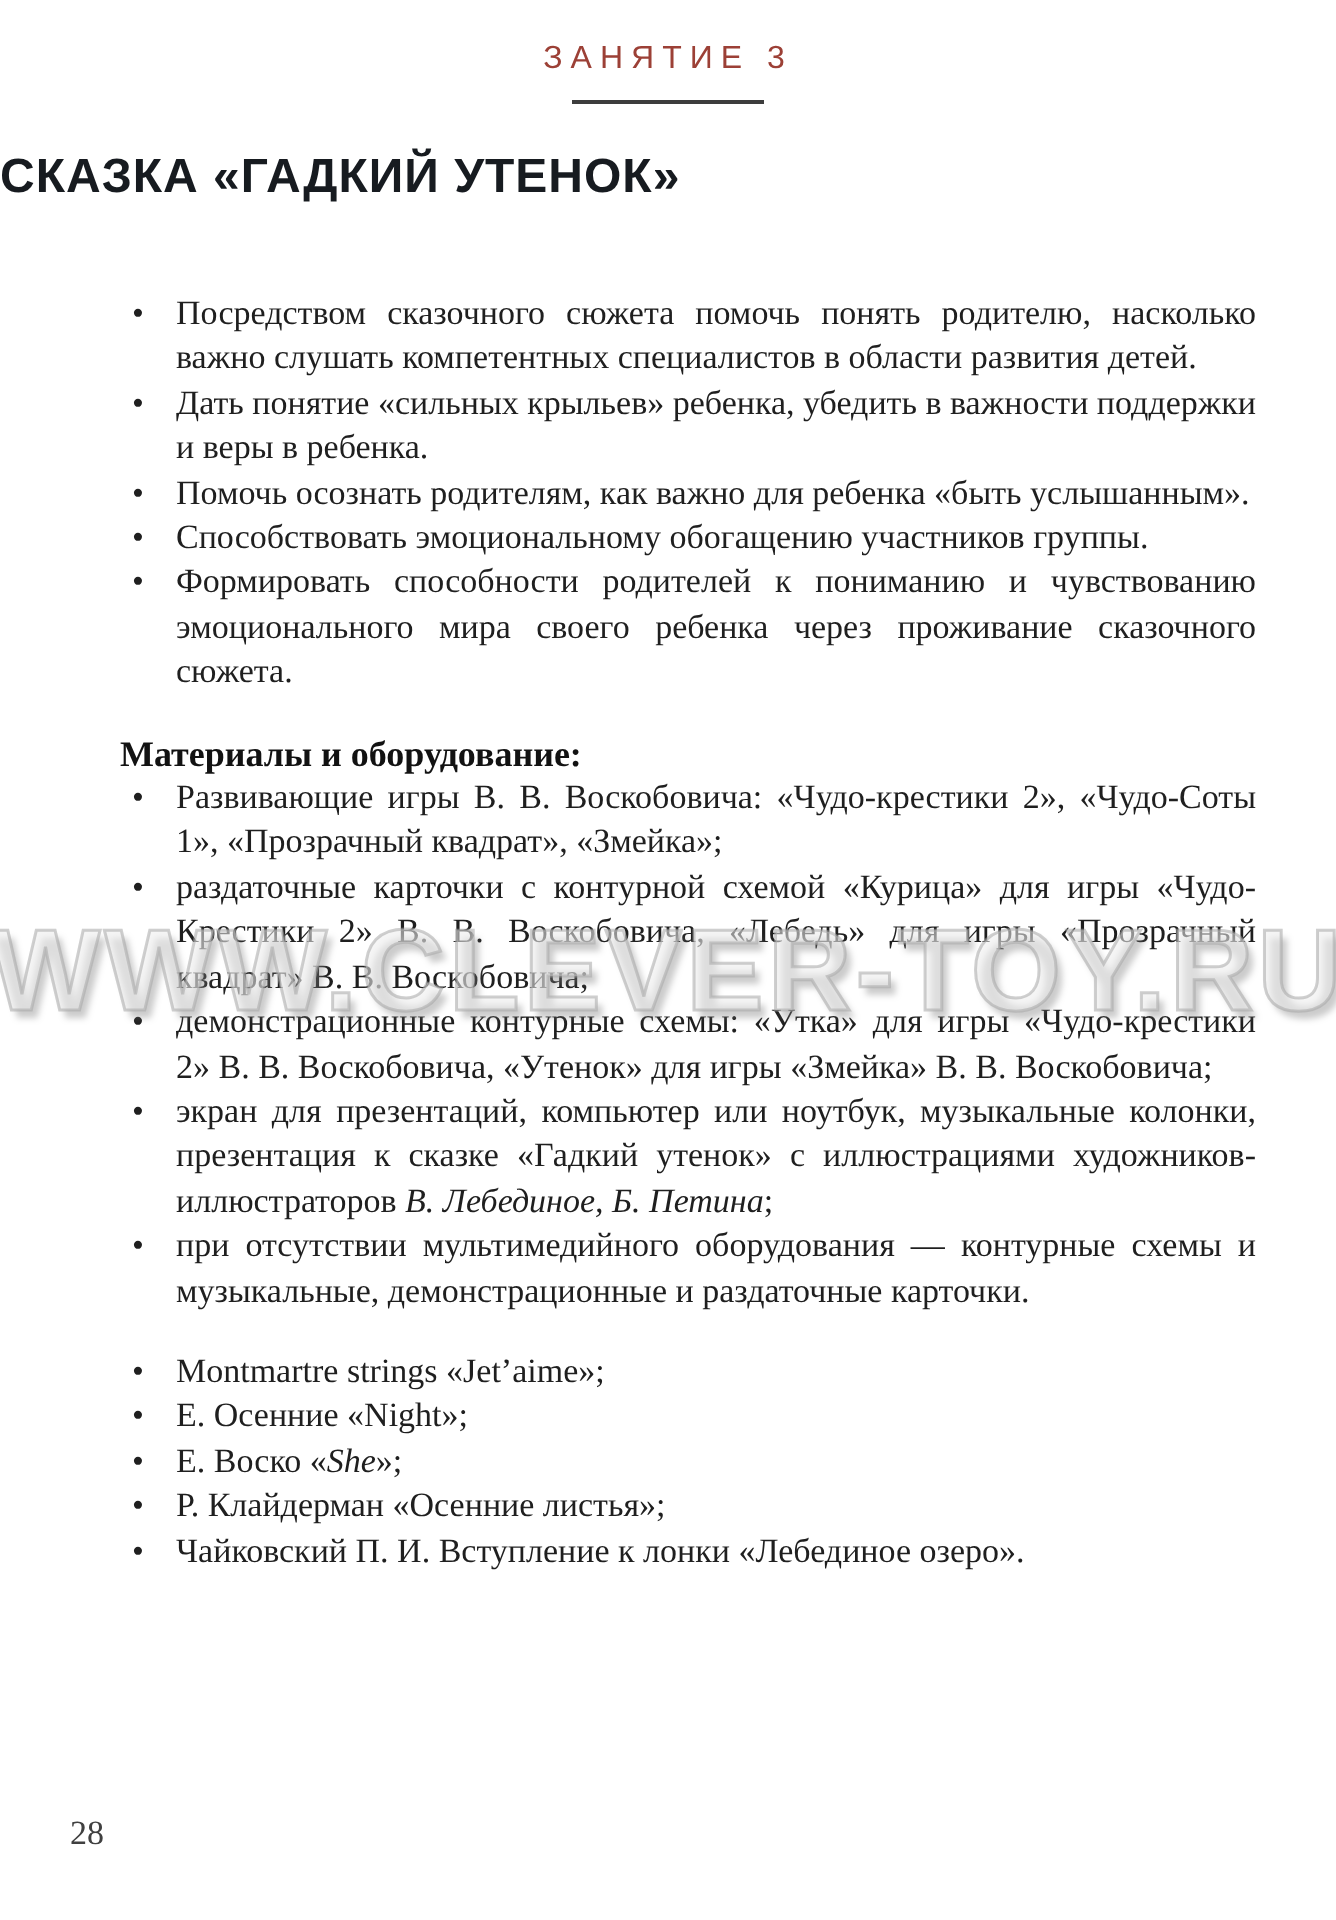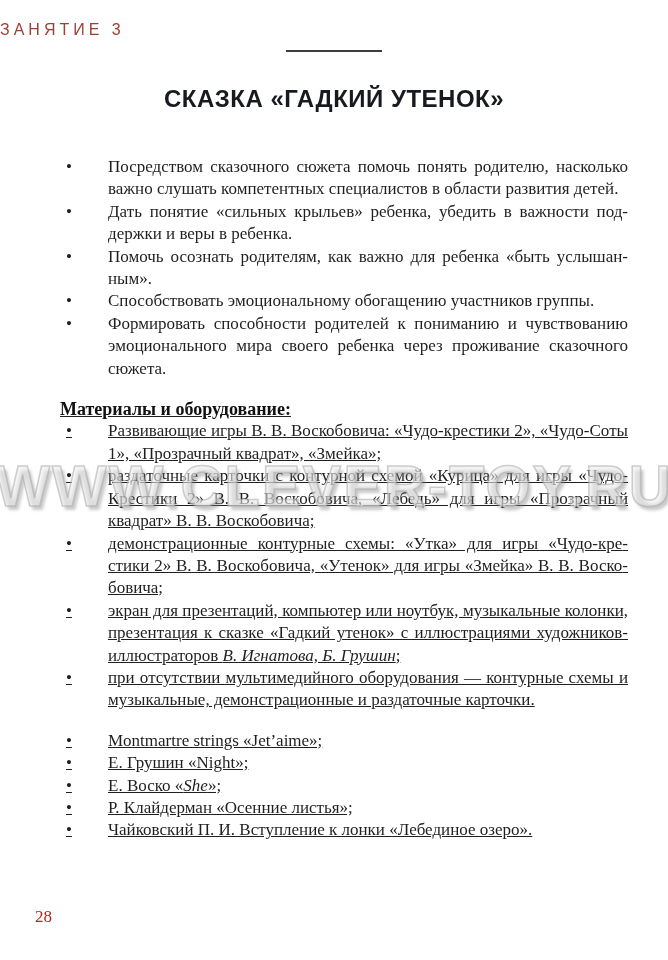--- a/index.html
+++ b/index.html
@@ -8,48 +8,47 @@
     width:668px;height:960px;
     margin:0 auto;
     background:#ffffff;
     font-family:"Liberation Serif",serif;
     color:#1f1f1f;
     overflow:hidden;
     box-sizing:border-box;
   }
   .kicker{
     padding-top:21px;
-    text-align:left;
+    text-align:center;
     font-family:"Liberation Sans",sans-serif;
     font-size:16px;
     letter-spacing:4px;
     color:#9c4036;
   }
   .rule{
     width:96px;height:2px;
     background:#3d3d3d;
     margin:11px auto 0 auto;
   }
   .title{
-    margin-top:33px;
-    text-align:center;
+    margin-top:23px;
     font-family:"Liberation Sans",sans-serif;
     font-weight:bold;
     font-size:24px;
     letter-spacing:0.5px;
     color:#171b20;
   }
   .body{
     position:relative;
     z-index:1;
     margin-top:43px;
     padding:0 40px 0 60px;
   }
   section{margin:0;}
-  section + section{margin-top:18px;text-decoration:underline;}
+  section + section{margin-top:18px;}
   h2{
     margin:0;
     font-size:18px;
     line-height:22.4px;
     font-weight:bold;
     color:#121212;
   }
   ul{list-style:none;margin:0;padding:0;}
   li{
     display:flex;
@@ -57,27 +56,27 @@
     line-height:22.4px;
     text-align:justify;
   }
   .marker{
     flex:0 0 28px;
     width:28px;
     padding-left:6px;
     box-sizing:border-box;
     text-align:left;
   }
-  .txt{flex:1;margin-left:20px;}
+  .txt{flex:1;}
   .pagenum{
     position:absolute;
     left:35px;
     bottom:33px;
     font-size:17px;
-    color:#b91c1c;
+    color:#404040;
   }
   .watermark{
     position:absolute;
     z-index:2;
     left:50%;
     top:452px;
     transform:translateX(-50%);
     white-space:nowrap;
     font-family:"Liberation Sans",sans-serif;
     font-weight:bold;
@@ -135,37 +134,37 @@
             <li>
               <span class="marker">•</span>
               <span class="txt"><span>раздаточные карточки с контурной схемой «Курица» для игры «Чу­до-Крестики 2» В. В. Воскобовича, «Лебедь» для игры «Прозрачный квадрат» В. В. Воскобовича;</span></span>
             </li>
             <li>
               <span class="marker">•</span>
               <span class="txt"><span>демонстрационные контурные схемы: «Утка» для игры «Чудо-кре­стики 2» В. В. Воскобовича, «Утенок» для игры «Змейка» В. В. Воско­бовича;</span></span>
             </li>
             <li>
               <span class="marker">•</span>
-              <span class="txt"><span>экран для презентаций, компьютер или ноутбук, музыкальные ко­лонки, презентация к сказке «Гадкий утенок» с иллюстрациями ху­дожников-иллюстраторов </span><i>В. Игнатова, Б. Грушин</i><span>;</span></span>
+              <span class="txt"><span>экран для презентаций, компьютер или ноутбук, музыкальные ко­лонки, презентация к сказке «Гадкий утенок» с иллюстрациями ху­дожников-иллюстраторов </span><i>В. Лебединое, Б. Петина</i><span>;</span></span>
             </li>
             <li>
               <span class="marker">•</span>
               <span class="txt"><span>при отсутствии мультимедийного оборудования — контурные схемы и музыкальные, демонстрационные и раздаточные карточки.</span></span>
             </li>
           </ul>
         </section>
         <section>
           <ul>
             <li>
               <span class="marker">•</span>
               <span class="txt"><span>Montmartre strings «Jet’aime»;</span></span>
             </li>
             <li>
               <span class="marker">•</span>
-              <span class="txt"><span>Е. Грушин «Night»;</span></span>
+              <span class="txt"><span>Е. Осенние «Night»;</span></span>
             </li>
             <li>
               <span class="marker">•</span>
               <span class="txt"><span>Е. Воско «</span><i>She</i><span>»;</span></span>
             </li>
             <li>
               <span class="marker">•</span>
               <span class="txt"><span>Р. Клайдерман «Осенние листья»;</span></span>
             </li>
             <li>

